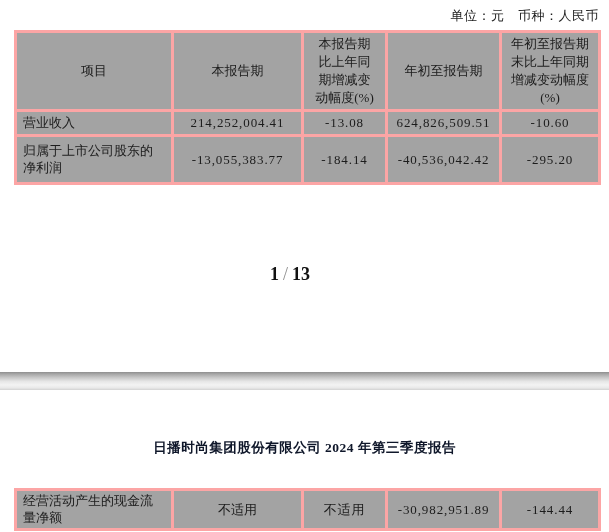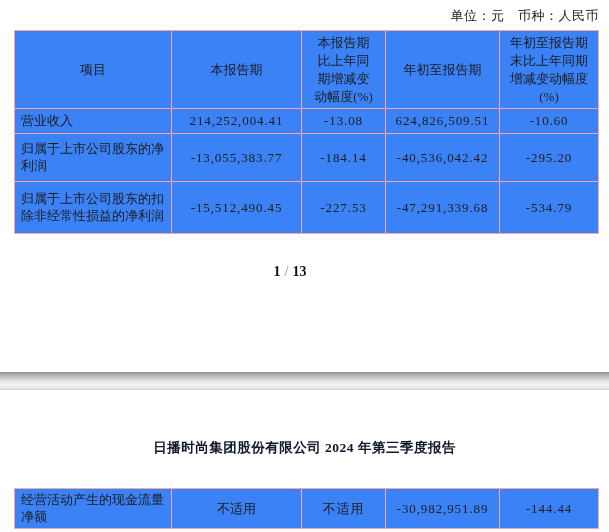--- a/index.html
+++ b/index.html
@@ -12,37 +12,37 @@
     position:absolute; top:7px; right:10px;
     font-size:13px; letter-spacing:0.5px; white-space:pre;text-align:right;
   }
   table.fin {
     position:absolute; left:14px; width:584px;
     border-collapse:collapse; table-layout:fixed;
   }
   #table1 { top:30px; }
   #table2 { top:488px; }
   .fin th, .fin td {
-    border:1px solid #fca5a5; font-weight:normal; font-size:13px;
+    border:3px solid #fca5a5; font-weight:normal; font-size:13px;
     vertical-align:middle; padding:2px 6px; overflow:hidden;
-    background:#3b82f6;
+    background:#a3a3a3;
   }
   .fin thead th { text-align:center; line-height:18px; }
   .wrap { white-space:pre-line; }
   .lbl { text-align:left; line-height:16.5px; padding:3px 14px 3px 7px; }
   .num { text-align:center; padding-right:7px; letter-spacing:0.9px; }
   .ctr { text-align:center; }
   .r-hdr  { height:78px; }
   .r-25   { height:25px; }
   .r-48   { height:48px; }
   .r-52   { height:52px; }
   .r-40   { height:40px; }
   .pager {
     position:absolute; top:264px; left:14px; width:552px;
-    text-align:center; font-size:14px; font-weight:bold; color:#111;
+    text-align:center; font-size:18px; font-weight:bold; color:#111;
   }
   .pager .slash { color:#8f8f8f; font-weight:normal; padding:0 4px; }
   .page-separator {
     position:absolute; top:372px; left:0; width:609px; height:18px;
     background:linear-gradient(to bottom,
       #8f8f8f 0%, #a8a8a8 12%, #c6c6c6 30%, #e6e6e6 52%,
       #f3f3f3 72%, #e9e9e9 88%, #d2d2d2 100%);
   }
   .doc-title {
     position:absolute; top:439px; left:0; width:609px;
@@ -88,27 +88,20 @@
         <td class="num">624,826,509.51</td>
         <td class="num">-10.60</td>
       </tr>
       <tr class="r-48">
         <td class="lbl">归属于上市公司股东的净利润</td>
         <td class="num">-13,055,383.77</td>
         <td class="num">-184.14</td>
         <td class="num">-40,536,042.42</td>
         <td class="num">-295.20</td>
       </tr>
-      <tr class="r-52">
-        <td class="lbl">归属于上市公司股东的扣除非经常性损益的净利润</td>
-        <td class="num">-15,512,490.45</td>
-        <td class="num">-227.53</td>
-        <td class="num">-47,291,339.68</td>
-        <td class="num">-534.79</td>
-      </tr>
     </tbody>
   </table>
 
   <div class="pager">
     <span>1</span><span class="slash">/</span><span>13</span>
   </div>
 
 </div>
 
 <div class="page-separator"></div>

